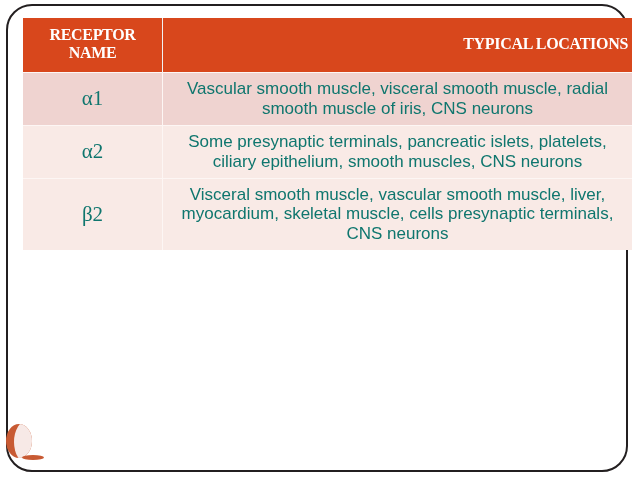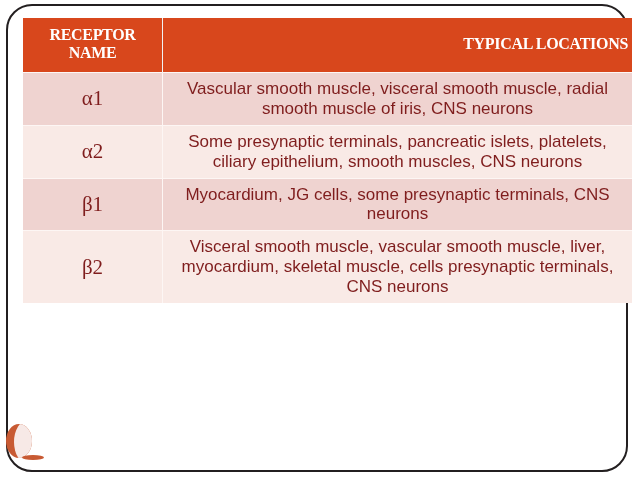--- a/index.html
+++ b/index.html
@@ -95,21 +95,21 @@
     width: 461px;
     text-align: right;
   }
   #receptor-table th.col-receptor {
     border-right: 1px solid #f2f2f2;
   }
 
   #receptor-table td {
     vertical-align: middle;
     text-align: center;
-    color: #7f1d1d;
+    color: #0f766e;
     padding: 6px 8px;
     border-top: 1px solid #fdf6f4;
   }
   #receptor-table td.cell-receptor {
     font-family: "Liberation Serif", serif;
     font-size: 21px;
     border-right: 1px solid #fdf6f4;
   }
   #receptor-table td.cell-location {
     font-family: "Liberation Sans", sans-serif;
@@ -139,24 +139,20 @@
     </thead>
     <tbody>
       <tr class="row-shade-dark">
         <td class="cell-receptor">α1</td>
         <td class="cell-location">Vascular smooth muscle, visceral smooth muscle, radial smooth muscle of iris, CNS neurons</td>
       </tr>
       <tr class="row-shade-light">
         <td class="cell-receptor">α2</td>
         <td class="cell-location">Some presynaptic terminals, pancreatic islets, platelets, ciliary epithelium, smooth muscles, CNS neurons</td>
       </tr>
-      <tr class="row-shade-dark">
-        <td class="cell-receptor">β1</td>
-        <td class="cell-location">Myocardium, JG cells, some presynaptic terminals, CNS neurons</td>
-      </tr>
       <tr class="row-shade-light">
         <td class="cell-receptor">β2</td>
         <td class="cell-location">Visceral smooth muscle, vascular smooth muscle, liver, myocardium, skeletal muscle, cells presynaptic terminals, CNS neurons</td>
       </tr>
     </tbody>
   </table>
 
 </div>
 
 </body></html>

